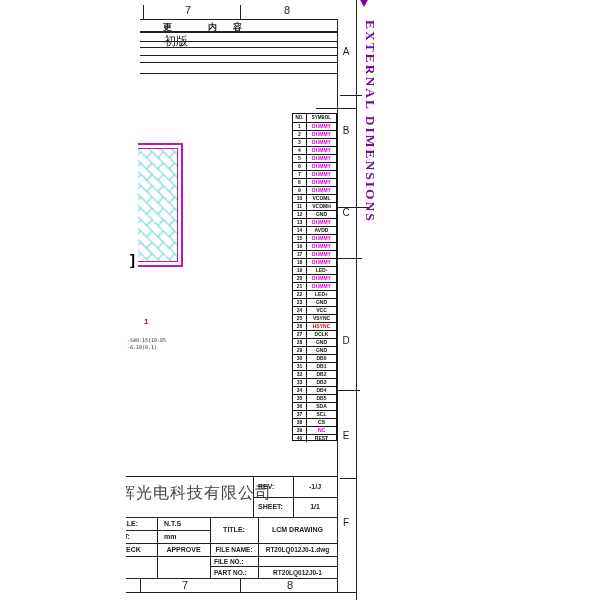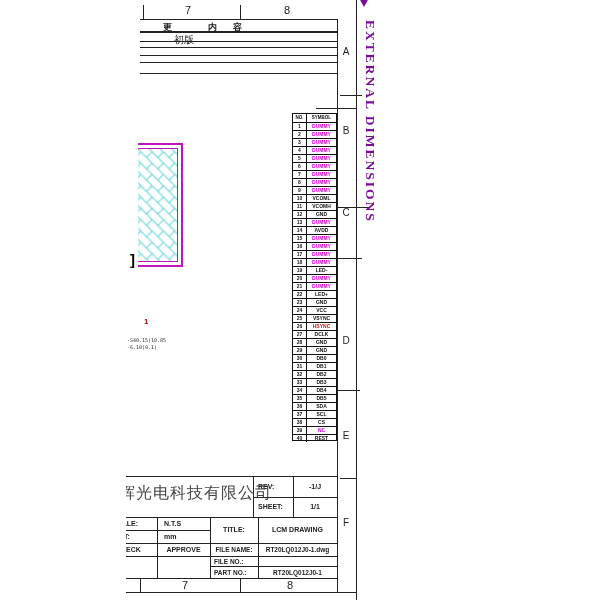--- a/index.html
+++ b/index.html
@@ -53,21 +53,21 @@
     <div class="h" style="left:14px;top:19px;width:197px;"></div>
     <div class="h" style="left:14px;top:31px;width:197px;height:2px;"></div>
     <div class="h" style="left:14px;top:41px;width:197px;"></div>
     <div class="h" style="left:14px;top:47px;width:197px;"></div>
     <div class="h" style="left:14px;top:55px;width:197px;"></div>
     <div class="h" style="left:14px;top:62px;width:197px;"></div>
     <div class="h" style="left:14px;top:73px;width:197px;"></div>
     <div class="lbl cad" style="left:37px;top:21px;font-size:9px;">更</div>
     <div class="lbl cad" style="left:82px;top:21px;font-size:9px;">内</div>
     <div class="lbl cad" style="left:107px;top:21px;font-size:9px;">容</div>
-    <div class="lbl" style="left:48px;top:33px;font-size:10px;">初版</div>
+    <div class="lbl" style="left:38px;top:33px;font-size:12px;">初版</div>
 
     <div style="position:absolute;left:0;top:0;width:100%;height:100%;">
         <div class="zone-num" style="left: 214px; top: 46px; font-size: 10px;">A</div>
         <div class="zone-num" style="left: 214px; top: 125px; font-size: 10px;">B</div>
         <div class="zone-num" style="left: 214px; top: 207px; font-size: 10px;">C</div>
         <div class="zone-num" style="left: 214px; top: 335px; font-size: 10px;">D</div>
         <div class="zone-num" style="left: 214px; top: 430px; font-size: 10px;">E</div>
         <div class="zone-num" style="left: 214px; top: 517px; font-size: 10px;">F</div>
       </div>
 

